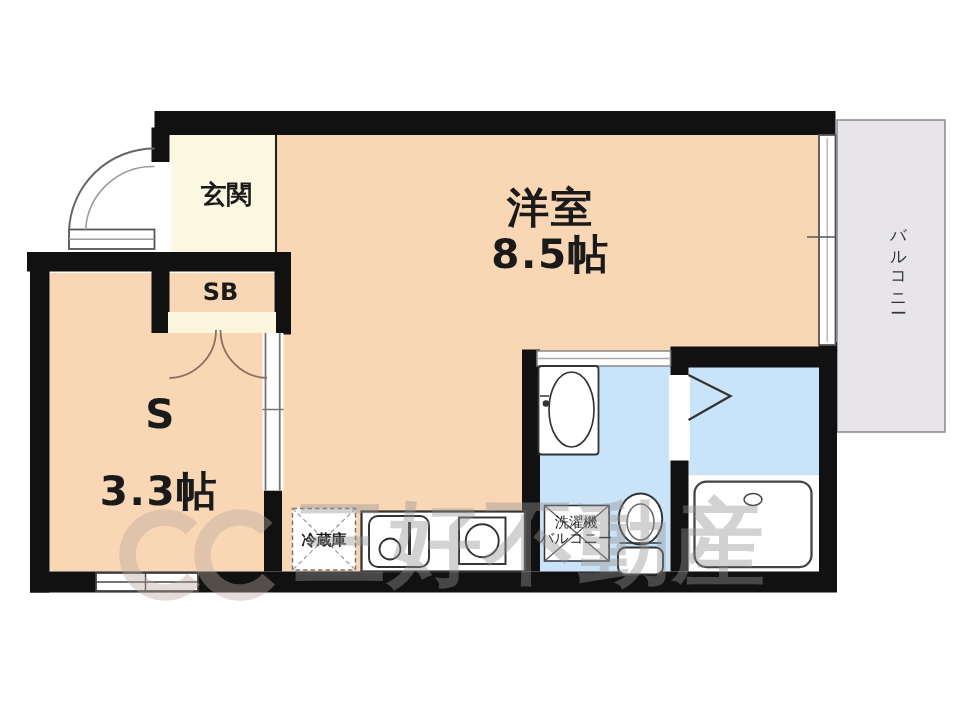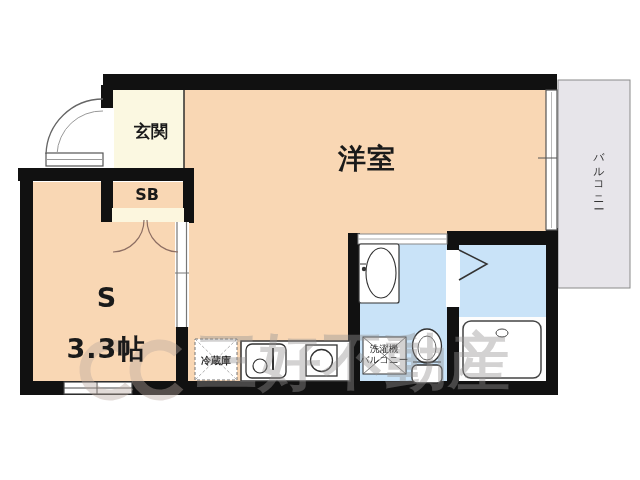--- a/index.html
+++ b/index.html
@@ -3,21 +3,21 @@
 <meta charset="utf-8">
 <style>
   html,body{margin:0;padding:0;background:#ffffff;}
   #stage{
     position:relative;width:640px;height:480px;overflow:hidden;background:#ffffff;
     font-family:"DejaVu Sans","Liberation Sans",sans-serif;
   }
   #plan-svg{position:absolute;left:0;top:0;z-index:1;}
   .lbl{position:absolute;z-index:2;color:#1a1a1a;white-space:nowrap;line-height:1;
        transform:translate(-50%,-50%);font-weight:700;}
-  .lbl.big{font-size:27px;letter-spacing:1px;margin-top:20px;}
+  .lbl.big{font-size:27px;letter-spacing:1px;}
   .lbl.mid{font-size:17px;}
   .lbl.small{font-size:10px;font-weight:600;letter-spacing:0px;}
   .lbl.tiny{font-size:10px;font-weight:400;}
   #balcony-label{
     position:absolute;z-index:2;left:585px;top:145px;width:20px;height:90px;
     writing-mode:vertical-rl;text-orientation:mixed;
     font-size:11px;color:#333;letter-spacing:2px;font-weight:400;
   }
   #watermark{position:absolute;z-index:3;left:0;top:0;width:640px;height:480px;pointer-events:none;}
   #watermark-text{
@@ -146,20 +146,21 @@
 
     <g id="wm-logo" opacity="0.4">
       <circle cx="110" cy="370" r="25" fill="none" stroke="#b9a89f" stroke-width="11" stroke-dasharray="120 40" transform="rotate(40 110 370)"></circle>
       <circle cx="160" cy="370" r="25" fill="none" stroke="#b9a89f" stroke-width="11" stroke-dasharray="120 40" transform="rotate(40 160 370)"></circle>
     </g>
   </svg>
 
   <div class="lbl mid" style="left:151px;top:131px;">玄関</div>
   <div class="lbl mid" style="left:147px;top:195px;font-size:16px;">SB</div>
   <div class="lbl big" style="left:367px;top:139px;font-size:28px;">洋室</div>
+  <div class="lbl big" style="left:367px;top:170px;">8.5帖</div>
   <div class="lbl big" style="left:107px;top:277px;">S</div>
   <div class="lbl big" style="left:106px;top:328px;">3.3帖</div>
   <div id="balcony-label">バルコニー</div>
   <div class="lbl small" style="left:216px;top:361px;">冷蔵庫</div>
   <div class="lbl tiny" style="left:384px;top:349px;font-size:9.5px;">洗濯機</div>
   <div class="lbl tiny" style="left:384px;top:360px;font-size:9.5px;">バルコニー</div>
 
   <div id="watermark">
     <div id="watermark-text">三好不動産</div>
   </div>

